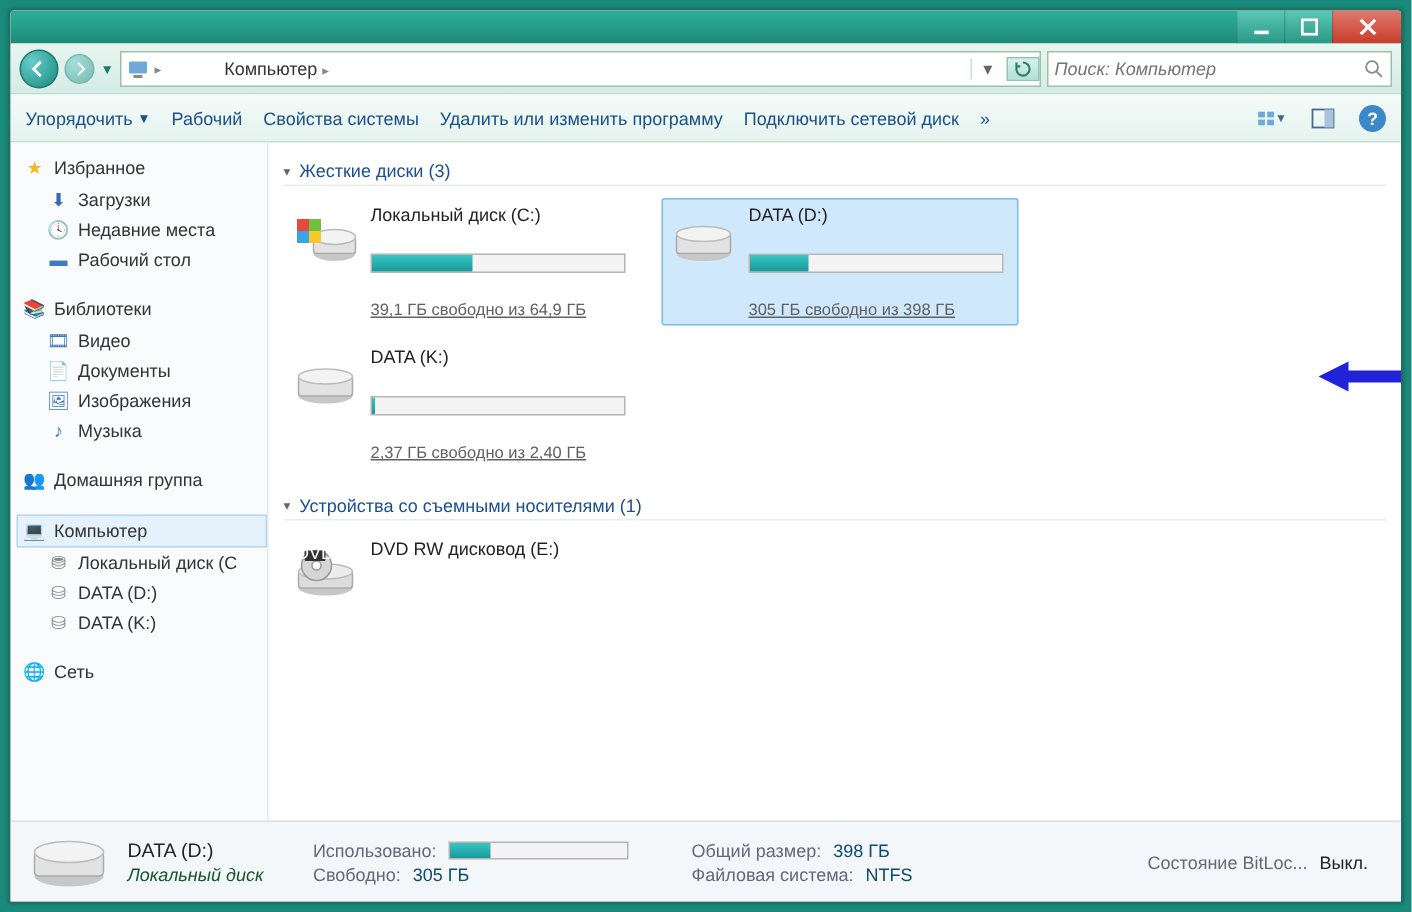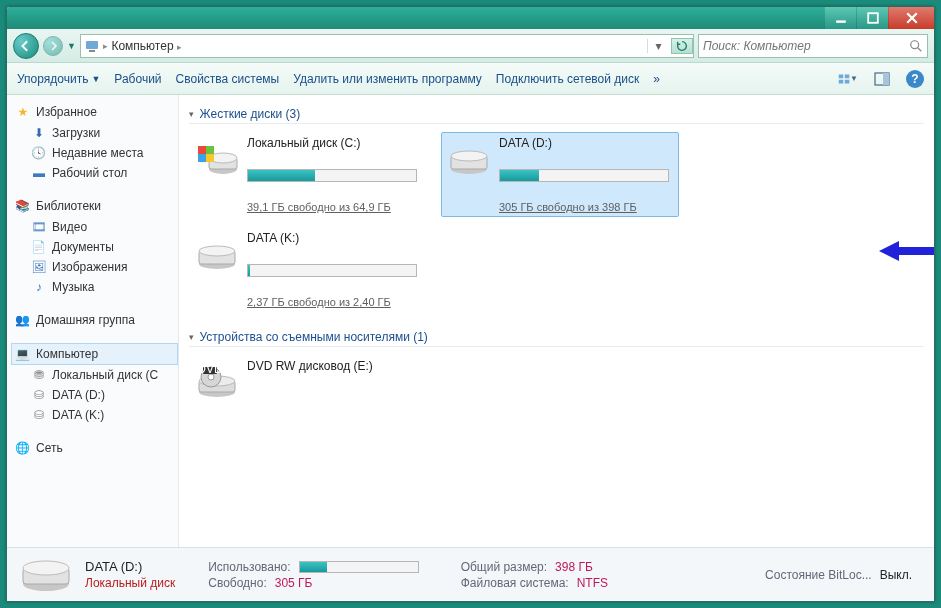--- a/index.html
+++ b/index.html
@@ -9,21 +9,21 @@
 .titlebar { height: 22px; background: linear-gradient(#2bb09b,#1f8a77); display: flex; justify-content: flex-end; align-items: stretch; }
 .win-btn { width: 32px; display:flex; align-items:center; justify-content:center; color:#fff; background: linear-gradient(#5bc7b5,#2a9886); border-left:1px solid rgba(0,0,0,.15);}
 .win-btn.cls{ background: linear-gradient(#e07a6f,#c83c2c); width:46px;}
 .win-btn svg{width:12px;height:12px;}
 
 .navrow { height: 34px; background: linear-gradient(#e9f6f2,#d4ece5); border-bottom:1px solid #bcd9cf; display:flex; align-items:center; padding:0 6px; gap:4px;}
 .nav-circ{ width:26px;height:26px;border-radius:50%; background: radial-gradient(circle at 30% 30%, #6cc,#1a8a7a); border:1px solid #1a7a6a; display:flex;align-items:center;justify-content:center; color:#fff;}
 .nav-circ.small{width:20px;height:20px;opacity:.5;}
 .addr-wrap{ flex:1; display:flex; border:1px solid #9dbfae; background:#fff; height:24px; align-items:center;}
 .addr-icon{ width:22px; display:flex; align-items:center; justify-content:center;}
-.addr-text{ flex:1; padding:0 4px; color:#333;}
+.addr-text{ flex:1; padding:0 4px; color:#333;margin-left:38px;}
 .addr-btn{ width:22px;border-left:1px solid #cde; display:flex;align-items:center;justify-content:center; color:#666;}
 .addr-btn.ref{ background:linear-gradient(#d7f2ea,#b5e0d2); border:1px solid #8ec7b0; margin-left:2px;}
 .search-wrap{ width:230px; border:1px solid #9dbfae; background:#fff; height:24px; display:flex;align-items:center; padding:0 4px; color:#888; font-style:italic;}
 .search-wrap input{ border:none; outline:none; flex:1; font-style:italic; color:#8b5cf6;}
 
 .toolrow{ height:32px; background: linear-gradient(#f4fbf8,#e5f3ee); border-bottom:1px solid #c7ddd2; display:flex; align-items:center; padding:0 10px; gap:14px;}
 .tool-item{ color:#1a4f8a; display:flex; align-items:center; gap:3px; cursor:default;}
 .tool-item .drop{ font-size:9px;}
 .tool-spc{flex:1;}
 .tool-ic{ width:20px;height:20px; display:flex;align-items:center;justify-content:center; color:#46698a;}
@@ -49,21 +49,21 @@
 .bar{ width:170px; height:13px; border:1px solid #b6b6b6; background:#f4f4f4; position:relative;}
 .bar-fill{ position:absolute; left:0; top:0; bottom:0; background: linear-gradient(#3ac4c4,#18999a);}
 .drive-free{ color:#606060; font-size:11px;text-decoration:underline;}
 .arrow{ position:absolute; left:700px; top:145px;}
 
 .statusbar{ height:54px; border-top:1px solid #d9e0e4; background:#f3f7f9; display:flex; align-items:center; padding:4px 12px; gap:12px;}
 .sb-large-ic{ width:54px;height:42px;}
 .sb-col{ display:flex; flex-direction:column; gap:2px;}
 .sb-row{ display:flex; gap:8px; align-items:center;}
 .sb-lbl{ color:#667; text-align:right;}
-.sb-val{ color:#be185d;}
+.sb-val{ color:#0c4a6e;}
 .sb-bar{ width:120px;height:12px;border:1px solid #b6b6b6; background:#f4f4f4; position:relative;}
 .sb-bar-fill{ position:absolute; left:0;top:0;bottom:0; background:linear-gradient(#3ac4c4,#18999a);}
 
 
 .star{color:#f6b62c;} .dl{color:#356ab3;} .clock{color:#7ba0c6;} .desk{color:#3d7abf;}
 .lib{color:#d8a23a;} .vid{color:#3d7abf;} .doc{color:#3d7abf;} .img{color:#3d7abf;} .mus{color:#3d7abf;}
 .hg{color:#5aa849;} .comp{color:#3d7abf;} .hdd{color:#8a8a8a;} .net{color:#3d7abf;}
 </style>
 </head>
 <body>
@@ -323,21 +323,21 @@
   <div class="statusbar">
     <div class="sb-large-ic">
       <svg width="54" height="42" viewBox="0 0 54 42">
           <ellipse cx="27" cy="30" rx="23" ry="7" fill="#c7c7c7"></ellipse>
           <rect x="4" y="14" width="46" height="16" rx="3" fill="#e2e2e2" stroke="#aaa"></rect>
           <ellipse cx="27" cy="14" rx="23" ry="7" fill="#f3f3f3" stroke="#bbb"></ellipse>
         </svg>
     </div>
     <div class="sb-col">
       <span style="color:#222;font-size:13px;">DATA (D:)</span>
-      <span style="color:#b91c1c;">Локальный диск</span>
+      <span style="color:#14532d;font-style:italic;">Локальный диск</span>
     </div>
     <div class="sb-col" style="margin-left:21px;">
       <div class="sb-row">
           <span class="sb-lbl">Использовано:</span>
         <div class="sb-bar">
             <div class="sb-bar-fill" id="sb-fill" style="width: 23%;"></div>
           </div>
         </div>
       <div class="sb-row">
           <span class="sb-lbl">Свободно:</span>

